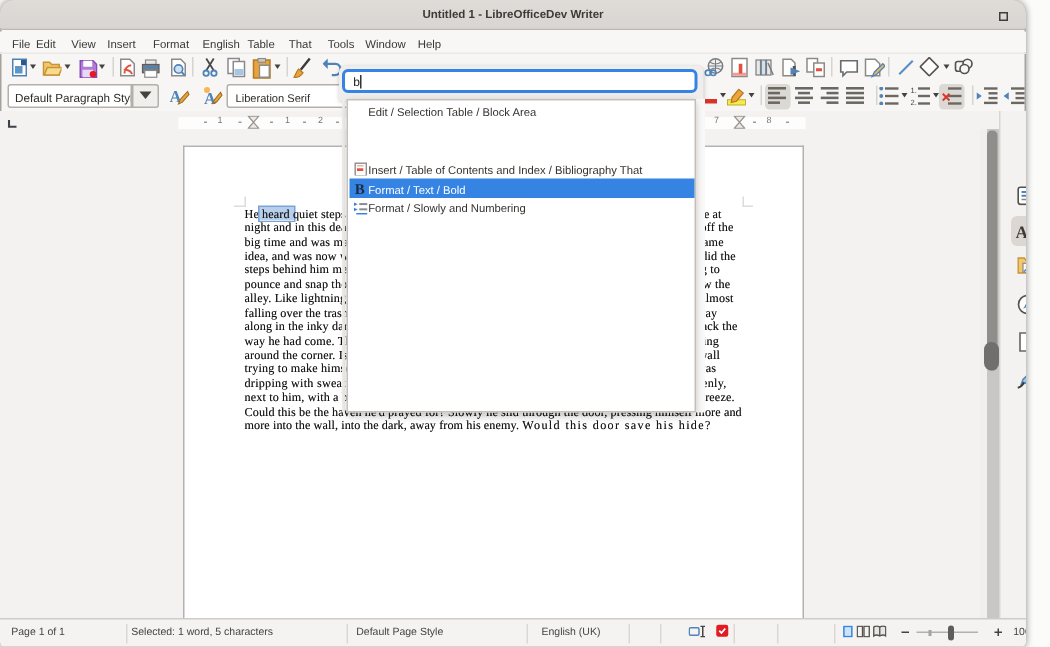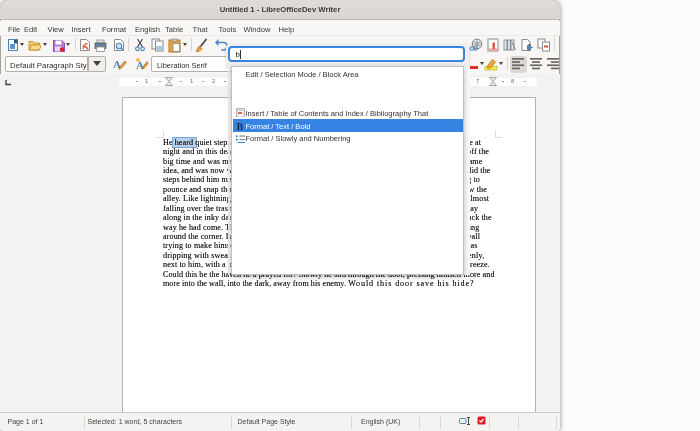--- a/index.html
+++ b/index.html
@@ -1,15 +1,15 @@
 <!DOCTYPE html>
 <html><head><meta charset="utf-8"><style>
 *{margin:0;padding:0;box-sizing:border-box}
 html,body{width:700px;height:431px;overflow:hidden;background:#fbfbfa;font-family:"Liberation Sans",sans-serif}
-#win{position:absolute;left:0;top:0;width:560px;height:431px;border-radius:9px 9px 3px 3px;background:#f7f6f4;box-shadow:0 0 5px rgba(0,0,0,.45),inset 0 0 0 1px #a6a29e;overflow:hidden}
+#win{position:absolute;left:0;top:0;width:684px;height:431px;border-radius:9px 9px 3px 3px;background:#f7f6f4;box-shadow:0 0 5px rgba(0,0,0,.45),inset 0 0 0 1px #a6a29e;overflow:hidden}
 .abs{position:absolute}
 
 #titlebar{position:absolute;left:0;top:0;width:100%;height:20px;background:linear-gradient(#dfdbd7,#d9d5d1);border-bottom:1px solid #bcb8b4}
 #title{position:absolute;left:0;right:0;top:4.5px;text-align:center;font-size:7.7px;font-weight:bold;color:#3d3b38}
 
 #menubar{position:absolute;left:0;top:21px;width:100%;height:14px;background:#f8f7f5}
 .mi{position:absolute;top:4px;font-size:7.6px;color:#3a3835}
 
 #tb1,#tb2,#ruler,#status{position:static}
 .sep1{position:absolute;top:38px;width:1px;height:13px;background:#d7d3cf}
@@ -391,21 +391,21 @@
 <div id="popup"></div>
 <div id="popwrap">
   <div class="abs" style="left:464.2px;top:66px;width:6px;height:209px;background:#f9f8f7"></div>
   <div class="abs" style="left:228.2px;top:66px;width:2.3px;height:209px;background:#f3f1ef"></div>
   <div id="pinput">
         <span style="position:absolute;left:5.5px;top:2.5px;font-size:8px;color:#222">b</span>
         <span style="position:absolute;left:10.2px;top:2.5px;width:1px;height:9px;background:#333"></span>
       </div>
   <div id="plist">
     <div class="prow" style="top:1px">
-          <span class="prt">Edit / Selection Mode / Block Area</span>
+          <span class="prt">Edit / Selection Table / Block Area</span>
         </div>
     <div class="prow" style="top:39.4px">
           <svg class="pri" width="9" height="10">
             <rect x="0.8" y="0.8" width="7.4" height="8.4" fill="#fff" stroke="#8a8a8a" stroke-width=".9"></rect>
             <rect x="2" y="4.2" width="4.2" height="1.8" fill="#e0523e"></rect>
             <rect x="2" y="2" width="4.5" height="1" fill="#f2b3ad"></rect>
           </svg>
           <span class="prt">Insert / Table of Contents and Index / Bibliography That</span>
         </div>
     <div class="prow" style="top:52.2px;background:#3584e4;color:#fff">

